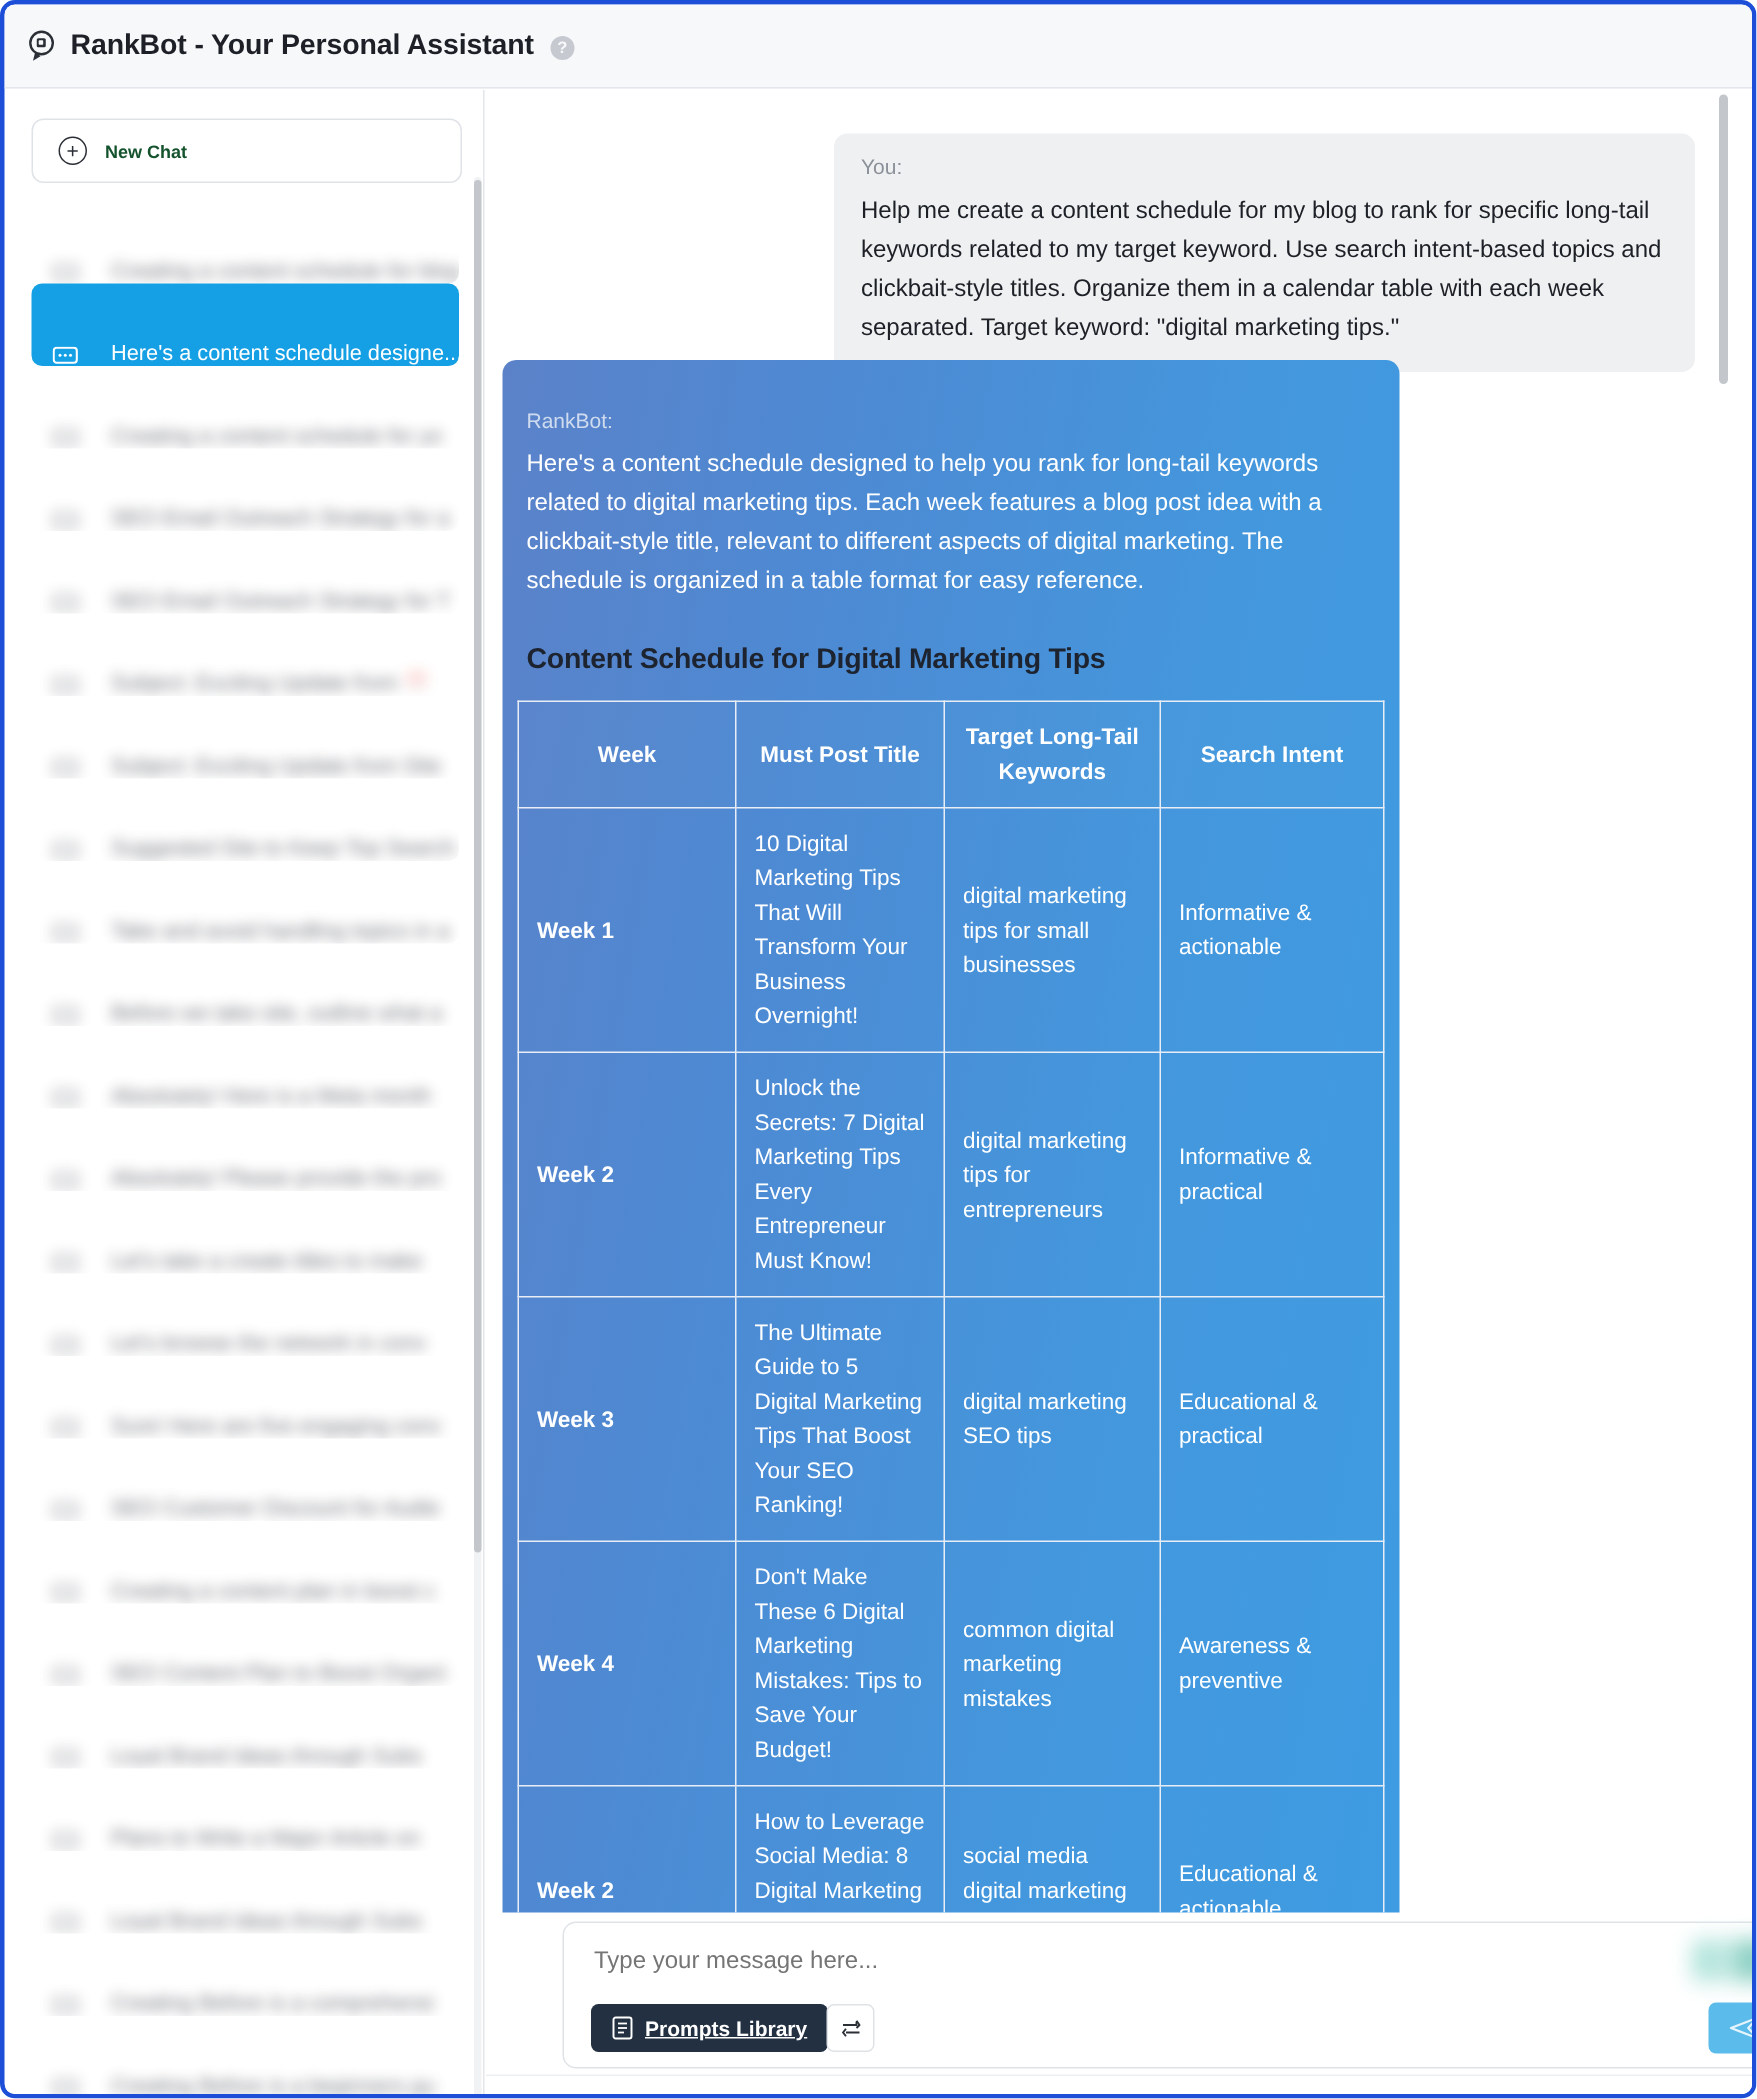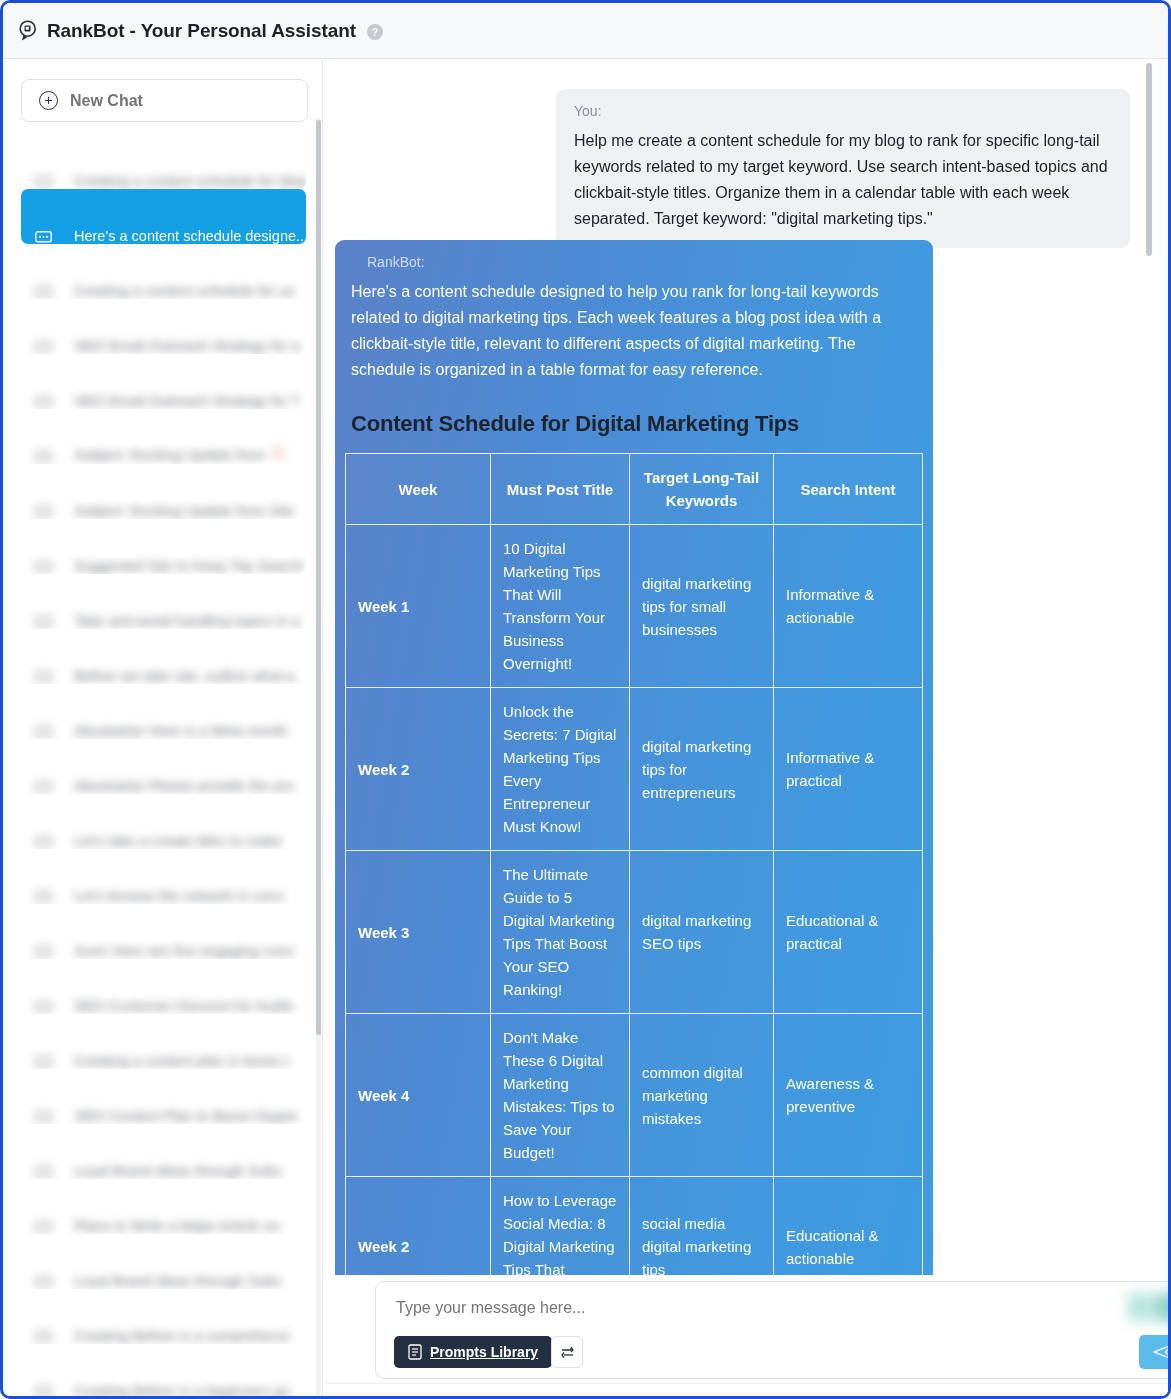--- a/index.html
+++ b/index.html
@@ -59,21 +59,21 @@
     padding-left: 17px; gap: 12px;
     cursor: pointer;
   }
   .plus-icon {
     width: 19px; height: 19px; border-radius: 50%;
     border: 1.4px solid #2b2f36;
     display: flex; align-items: center; justify-content: center;
     font-size: 14px; line-height: 1; color: #2b2f36; font-weight: 500;
     padding-bottom: 1px;
   }
-  .new-chat-label { font-size: 16px; font-weight: 700; color: #737373; }
+  .new-chat-label { font-size: 12px; font-weight: 700; color: #14532d; }
 
   .chatlist { position: absolute; left: 0; top: 74px; width: 319px; }
   .chat-item {
     position: relative;
     height: 55px;
     margin: 0 17px;
     display: flex; align-items: flex-end;
     padding-left: 14px; gap: 22px;
     border-radius: 7px;
     cursor: pointer;
@@ -145,27 +145,27 @@
     font-size: 16px; color: #1d2026; line-height: 26px;
   }
 
   .msg-bot {
     position: absolute; left: 11px; top: 180px;
     width: 598px;
     background: linear-gradient(100deg, #5b82c9 0%, #4d8ad3 30%, #4497dd 65%, #3e9ce2 100%);
     border-radius: 9px;
     padding: 14px 0 0 0;
   }
-  .msg-bot .who { color: #cfdbee; padding: 0 32px; }
+  .msg-bot .who { color: #cfdbee; padding: 0 16px; margin-top: 18px; }
   .msg-bot .body {
     font-size: 16px; color: #ffffff; line-height: 26px;
     padding: 0 16px;
   }
   .bot-h2 {
-    font-size: 22px; font-weight: 700; color: #1d2430;
+    font-size: 19px; font-weight: 700; color: #1d2430;
     padding: 0 16px; margin-top: 28px; margin-bottom: 16px;
     letter-spacing: -0.2px;
   }
 
   table.schedule {
     width: 577px;
     margin: 0 16px 0 10px;
     border-collapse: collapse;
     table-layout: fixed;
   }

